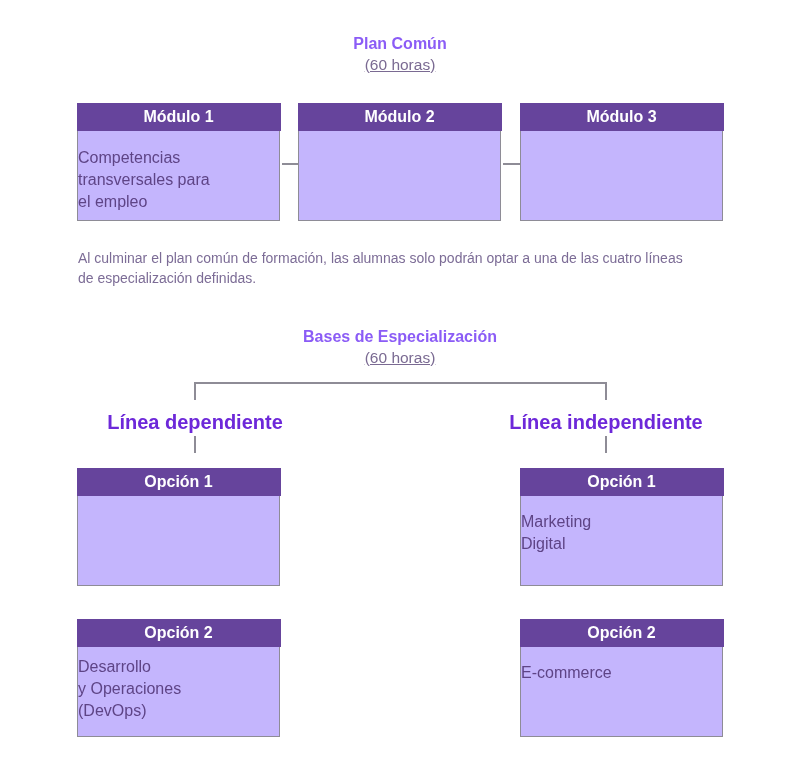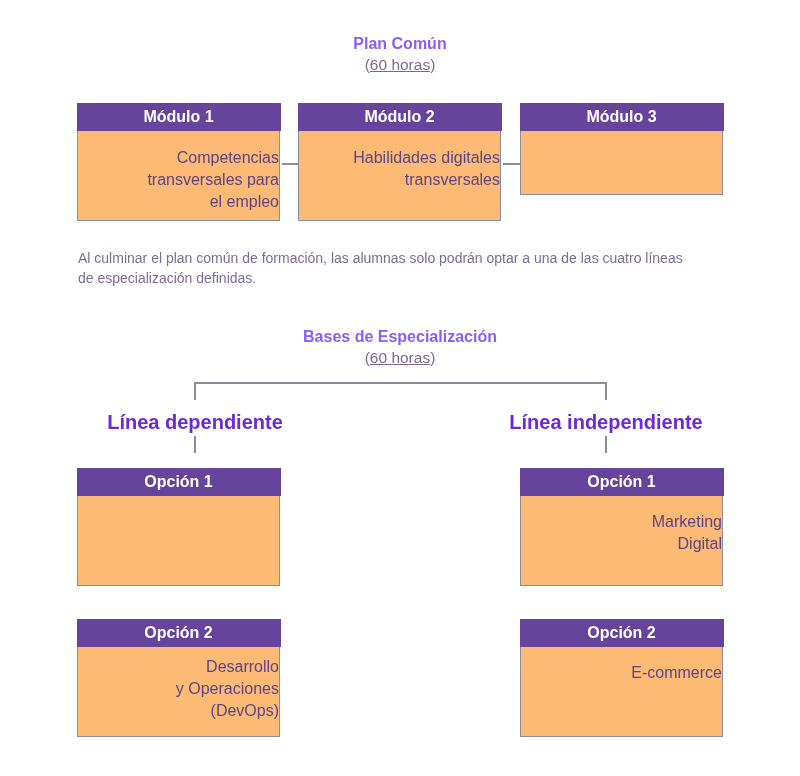--- a/index.html
+++ b/index.html
@@ -3,24 +3,24 @@
   <meta charset="utf-8">
   <style>
     html, body { margin:0; padding:0; background:#ffffff; }
     body { width:800px; height:776px; position:relative; overflow:hidden;
            font-family:"Liberation Sans", "DejaVu Sans", sans-serif; color:#5b3f8c; }
     .title { position:absolute; left:0; width:800px; text-align:center;
              font-weight:bold; font-size:16px; color:#8b5cf6; }
     .subtitle { position:absolute; left:0; width:800px; text-align:center;
                 font-size:15.5px; color:#7a6a92;text-decoration:underline; }
     .box { position:absolute; width:203px; border:1.5px solid #8e8c96; border-top:none;
-           background:#fdba74; box-sizing:border-box; }
+           background:#c4b5fd; box-sizing:border-box; }
     .box .hdr { background:#66449c; color:#fff; font-weight:bold; font-size:16px;
                 text-align:center; height:28px; line-height:28px; margin:0 -1.5px; }
-    .box .body { text-align:right; font-size:16px; line-height:22px; color:#5e4486;
+    .box .body { text-align:left; font-size:16px; line-height:22px; color:#5e4486;
                  padding-top:15px; white-space:pre-line; }
     .hline { position:absolute; height:1.5px; background:#8e8c96; }
     .vline { position:absolute; width:1.5px; background:#8e8c96; }
     .note { position:absolute; left:78px; top:248px; width:620px; font-size:14px;
             line-height:20px; color:#7c6c96; }
     .branch { position:absolute; font-weight:bold; font-size:20px; color:#6d28d9;
               text-align:center; width:260px; }
   </style>
 </head>
 <body>
@@ -32,24 +32,22 @@
 <div class="hline" style="left:503px; top:163px; width:17px;"></div>
 
 <div class="box" style="left:77px; top:103px; height:118px;">
   <div class="hdr">Módulo 1</div>
   <div class="body" style="padding-top:16px;">Competencias
 transversales para
 el empleo</div>
 </div>
 <div class="box" style="left:298px; top:103px; height:118px;">
   <div class="hdr">Módulo 2</div>
-  <div class="body" style="padding-top:16px;">Habilidades digitales
-transversales</div>
 </div>
-<div class="box" style="left:520px; top:103px; height:92px;">
+<div class="box" style="left:520px; top:103px; height:118px;">
   <div class="hdr">Módulo 3</div>
 </div>
 
 <div class="note">Al culminar el plan común de formación, las alumnas solo podrán optar a una de las cuatro líneas de especialización definidas.</div>
 
 <div class="title" style="top:328px;">Bases de Especialización</div>
 <div class="subtitle" style="top:349px;">(60 horas)</div>
 
 <div class="hline" style="left:194px; top:382px; width:413px;"></div>
 <div class="vline" style="left:194px; top:382px; height:18px;"></div>

